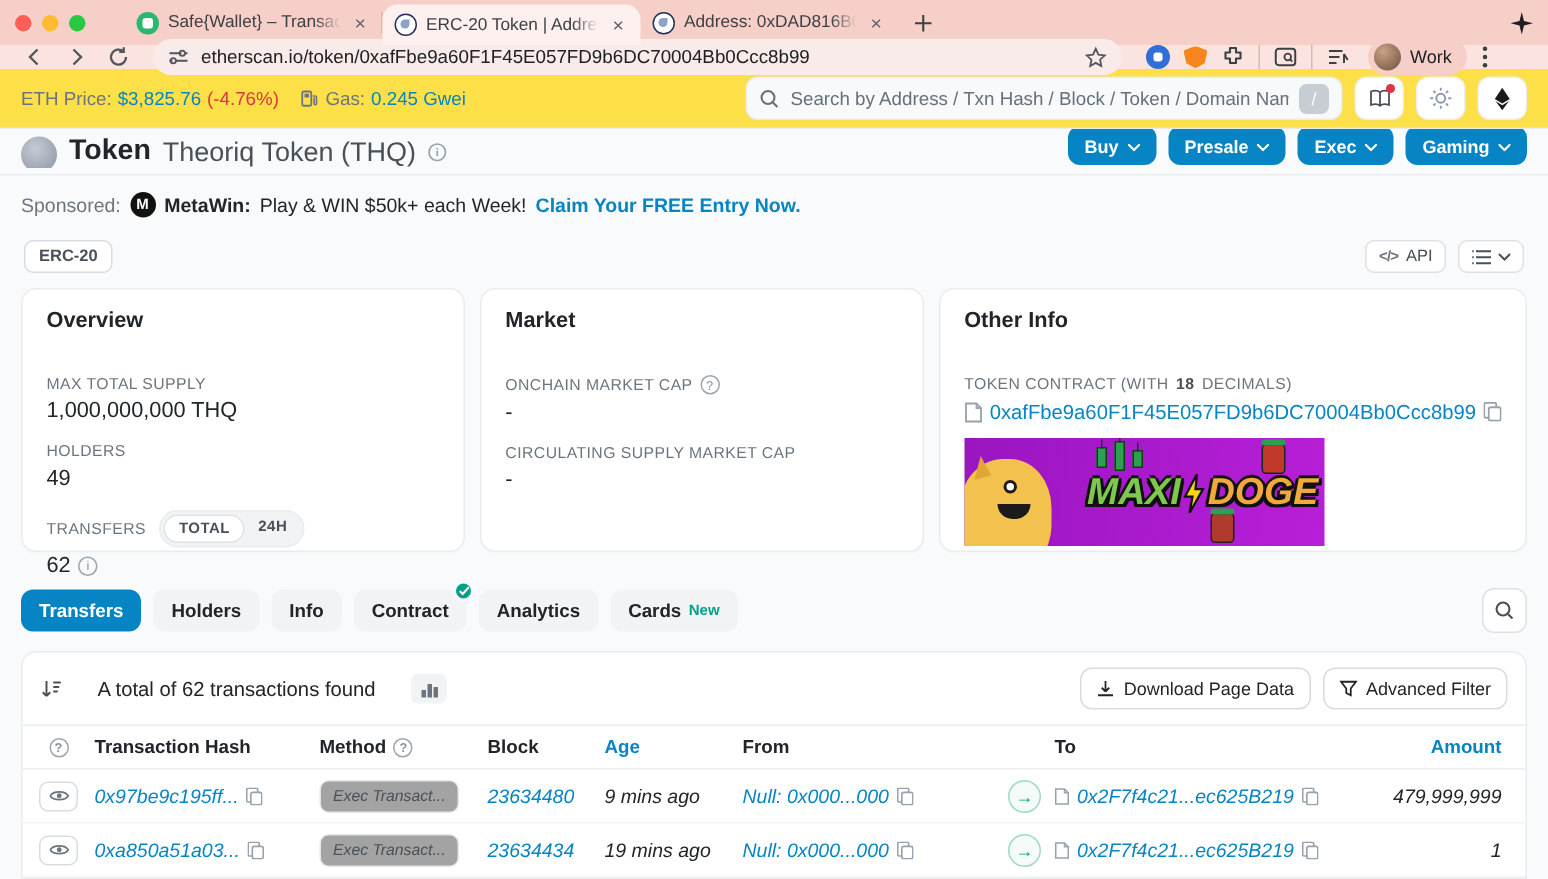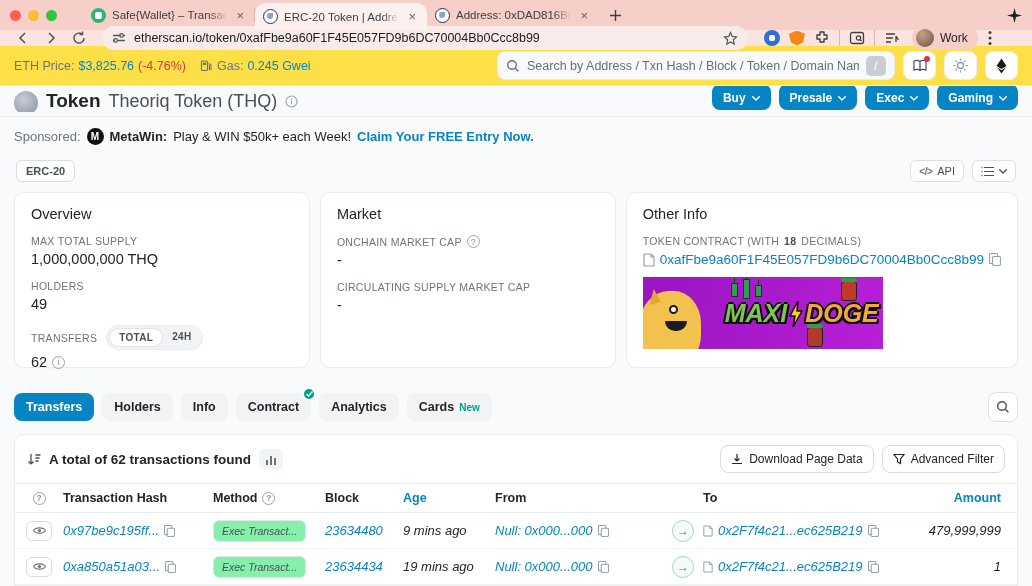--- a/index.html
+++ b/index.html
@@ -69,21 +69,21 @@
 
   .badge-row { display:flex; align-items:center; justify-content:space-between; padding:6px 16px 0; }
   .erc-badge { border:1px solid #d8dce1; background:#fff; border-radius:6px; padding:4px 9px; font-size:11px; font-weight:700; color:#495057; }
   .badge-right { display:flex; gap:8px; }
   .w-btn { border:1px solid #dde1e5; background:#fff; border-radius:6px; padding:4px 8px; font-size:11px; color:#495057; display:flex; align-items:center; gap:5px; }
   .code-glyph { color:#6c757d; font-weight:700; font-size:10px; letter-spacing:-0.5px; }
 
   
   .cards { display:grid; grid-template-columns:1fr 1fr 1fr; gap:10px; margin:10px 14px 0; }
   .card { background:#fff; border:1px solid #e9ecef; border-radius:10px; padding:13px 16px; height:176px; box-shadow:0 1px 1px rgba(0,0,0,.02); }
-  .card h3 { font-size:14.5px; font-weight:400; color:#212529; margin-bottom:13px; }
+  .card h3 { font-size:14.5px; font-weight:700; color:#212529; margin-bottom:28px; }
   .cap { font-size:10.5px; color:#6c757d; letter-spacing:.3px; display:flex; align-items:center; gap:5px; }
   .val { font-size:14.5px; color:#212529; margin:4px 0 13px; display:flex; align-items:center; gap:5px; }
   .i-circ { width:13px; height:13px; border:1px solid #9aa4ae; border-radius:50%; color:#8a949e; font-size:8.5px; display:inline-flex; align-items:center; justify-content:center; flex:none; }
   .toggle { display:inline-flex; background:#f1f3f5; border:1px solid #e9ecef; border-radius:14px; padding:2px; margin-left:4px; }
   .tg { font-size:10px; font-weight:700; color:#495057; padding:3px 9px; border-radius:12px; }
   .tg.on { background:#fff; border:1px solid #dfe3e7; }
   .addr-line { display:flex; align-items:center; gap:5px; margin:5px 0 10px; }
   .addr { color:#0784c3; font-size:13.5px; white-space:nowrap; }
   .gray-ic { color:#98a2ac; }
 
@@ -105,40 +105,40 @@
   .section-tabs { display:flex; align-items:center; gap:8px; margin:24px 14px 0; }
   .stab { background:#f1f3f5; border-radius:8px; padding:7px 12px; font-size:12.5px; font-weight:600; color:#212529; position:relative; display:flex; align-items:center; gap:5px; }
   .stab.active { background:#0784c3; color:#fff; }
   .vcheck { position:absolute; top:-6px; right:-5px; width:14px; height:14px; border-radius:50%; background:#00a186; border:2px solid #f9fafb; color:#fff; display:flex; align-items:center; justify-content:center; }
   .newb { color:#00a186; font-size:10px; font-weight:600; }
   .tab-search { margin-left:auto; width:30px; height:30px; border:1px solid #dde1e5; background:#fff; border-radius:8px; display:flex; align-items:center; justify-content:center; color:#4a5056; }
 
   
   .tx-card { margin:12px 14px 0; background:#fff; border:1px solid #e9ecef; border-radius:10px 10px 0 0; }
   .tx-head { display:flex; align-items:center; justify-content:space-between; padding:10px 12px; }
-  .tx-head-left { display:flex; align-items:center; gap:8px; font-size:13.5px; color:#212529;font-weight:bold; }
+  .tx-head-left { display:flex; align-items:center; gap:24px; font-size:13.5px; color:#212529; }
   .chart-chip { width:24px; height:20px; background:#f1f3f5; border-radius:5px; display:flex; align-items:flex-end; justify-content:center; gap:1.5px; padding-bottom:4px; }
   .chart-chip i { display:block; width:2.5px; background:#6c757d; }
   .tx-head-right { display:flex; align-items:center; gap:8px; }
   .act-btn { border:1px solid #d8dce1; background:#fff; border-radius:8px; padding:6px 10px; font-size:12px; color:#212529; display:flex; align-items:center; gap:6px; }
   .pg { display:flex; align-items:center; gap:5px; }
   .pg-chip { background:#f8f9fa; border:1px solid #e9ecef; border-radius:6px; padding:5px 9px; font-size:11.5px; color:#8c98a4; }
   .pg-chip.nav { color:#495057; }
   .pg-chip.last { color:#0784c3; }
 
   .tx-grid { display:grid; grid-template-columns:48px 150px 112px 78px 92px 168px 40px 200px 1fr; align-items:center; }
   .tx-header { border-top:1px solid #e9ecef; border-bottom:1px solid #e9ecef; height:30px; font-size:12.5px; font-weight:700; color:#212529; }
   .tx-header .hcell { display:flex; align-items:center; gap:5px; }
   .tx-row { height:36px; border-bottom:1px solid #f1f3f5; font-size:13px; color:#212529;font-style:italic; }
   .c-center { display:flex; justify-content:center; }
   .cell { display:flex; align-items:center; gap:5px; }
   .r { justify-content:flex-end; padding-right:16px; }
   .link { color:#0784c3; white-space:nowrap; }
   .eye-chip { width:26px; height:20px; border:1px solid #d8dce1; border-radius:6px; display:flex; align-items:center; justify-content:center; color:#6c757d; }
-  .method-badge { border:1px solid #e3e6ea; background:#86efac; border-radius:6px; padding:4px 8px; font-size:10.5px; color:#495057; white-space:nowrap; }
+  .method-badge { border:1px solid #e3e6ea; background:#a3a3a3; border-radius:6px; padding:4px 8px; font-size:10.5px; color:#495057; white-space:nowrap; }
   .dir { width:22px; height:22px; border-radius:50%; border:1.5px solid #9fd9c8; background:#f4fbf9; color:#00a186; display:flex; align-items:center; justify-content:center; font-size:12px; }
 </style>
 </head>
 <body>
 
 <div class="tabstrip">
   <div class="traffic">
     <span class="dot red"></span>
     <span class="dot yellow"></span>
     <span class="dot green"></span>

